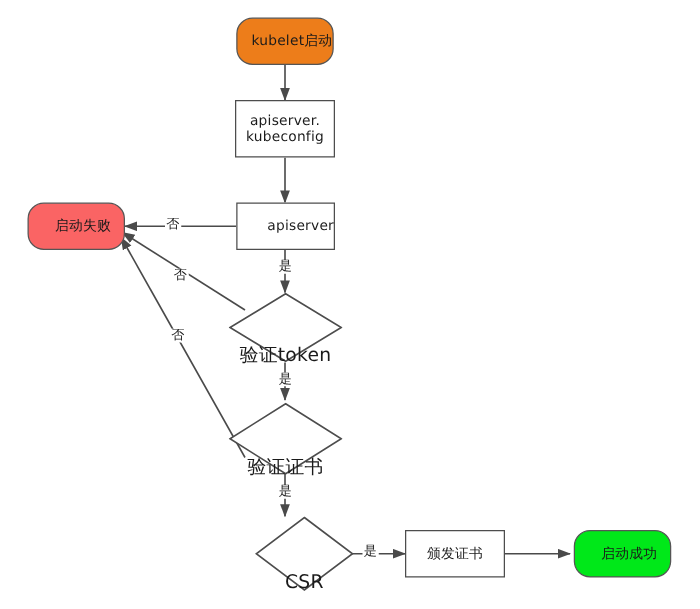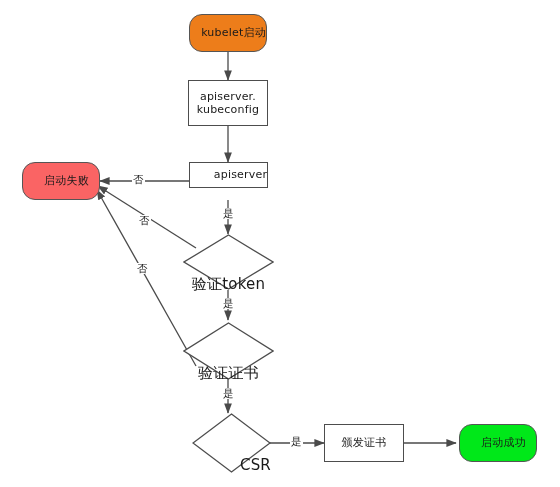--- a/index.html
+++ b/index.html
@@ -111,21 +111,21 @@
     <span>kubelet启动</span>
   </div>
 
   <div class="node node-rect" style="left:188px; top:80px; width:80px; height:46px;">
     <span style="display:block;">
       <span>apiserver.</span><br>
       <span>kubeconfig</span>
     </span>
   </div>
 
-  <div class="node node-rect" style="left:189px; top:162px; width:79px; height:26px;padding-left:24px;">
+  <div class="node node-rect" style="left:189px; top:162px; width:79px; height:38px;padding-left:24px;">
     <span>apiserver</span>
   </div>
 
   <div class="node node-term" style="left:22px; top:162px; width:78px; height:38px; background:#FA6464;">
     <span>启动失败</span>
   </div>
 
   <div class="node node-diamond" style="left:183px; top:234px; width:91px; height:56px;">
     <svg class="diamond-shape" viewBox="0 0 91 56" preserveAspectRatio="none">
       <polygon points="45.5,1 90,28 45.5,55 1,28" fill="#ffffff" stroke="#4d4d4d" stroke-width="1.3"></polygon>
@@ -133,21 +133,21 @@
     <span class="diamond-label">验证token</span>
   </div>
 
   <div class="node node-diamond" style="left:183px; top:322px; width:91px; height:58px;justify-content:center;">
     <svg class="diamond-shape" viewBox="0 0 91 58" preserveAspectRatio="none">
       <polygon points="45.5,1 90,29 45.5,57 1,29" fill="#ffffff" stroke="#4d4d4d" stroke-width="1.3"></polygon>
     </svg>
     <span class="diamond-label">验证证书</span>
   </div>
 
-  <div class="node node-diamond" style="left:192px; top:413px; width:79px; height:60px;justify-content:flex-end;">
+  <div class="node node-diamond" style="left:204px; top:413px; width:79px; height:60px;">
     <svg class="diamond-shape" viewBox="0 0 79 60" preserveAspectRatio="none">
       <polygon points="39.5,1 78,30 39.5,59 1,30" fill="#ffffff" stroke="#4d4d4d" stroke-width="1.3"></polygon>
     </svg>
     <span class="diamond-label">CSR</span>
   </div>
 
   <div class="node node-rect" style="left:324px; top:424px; width:80px; height:38px;">
     <span>颁发证书</span>
   </div>
 

